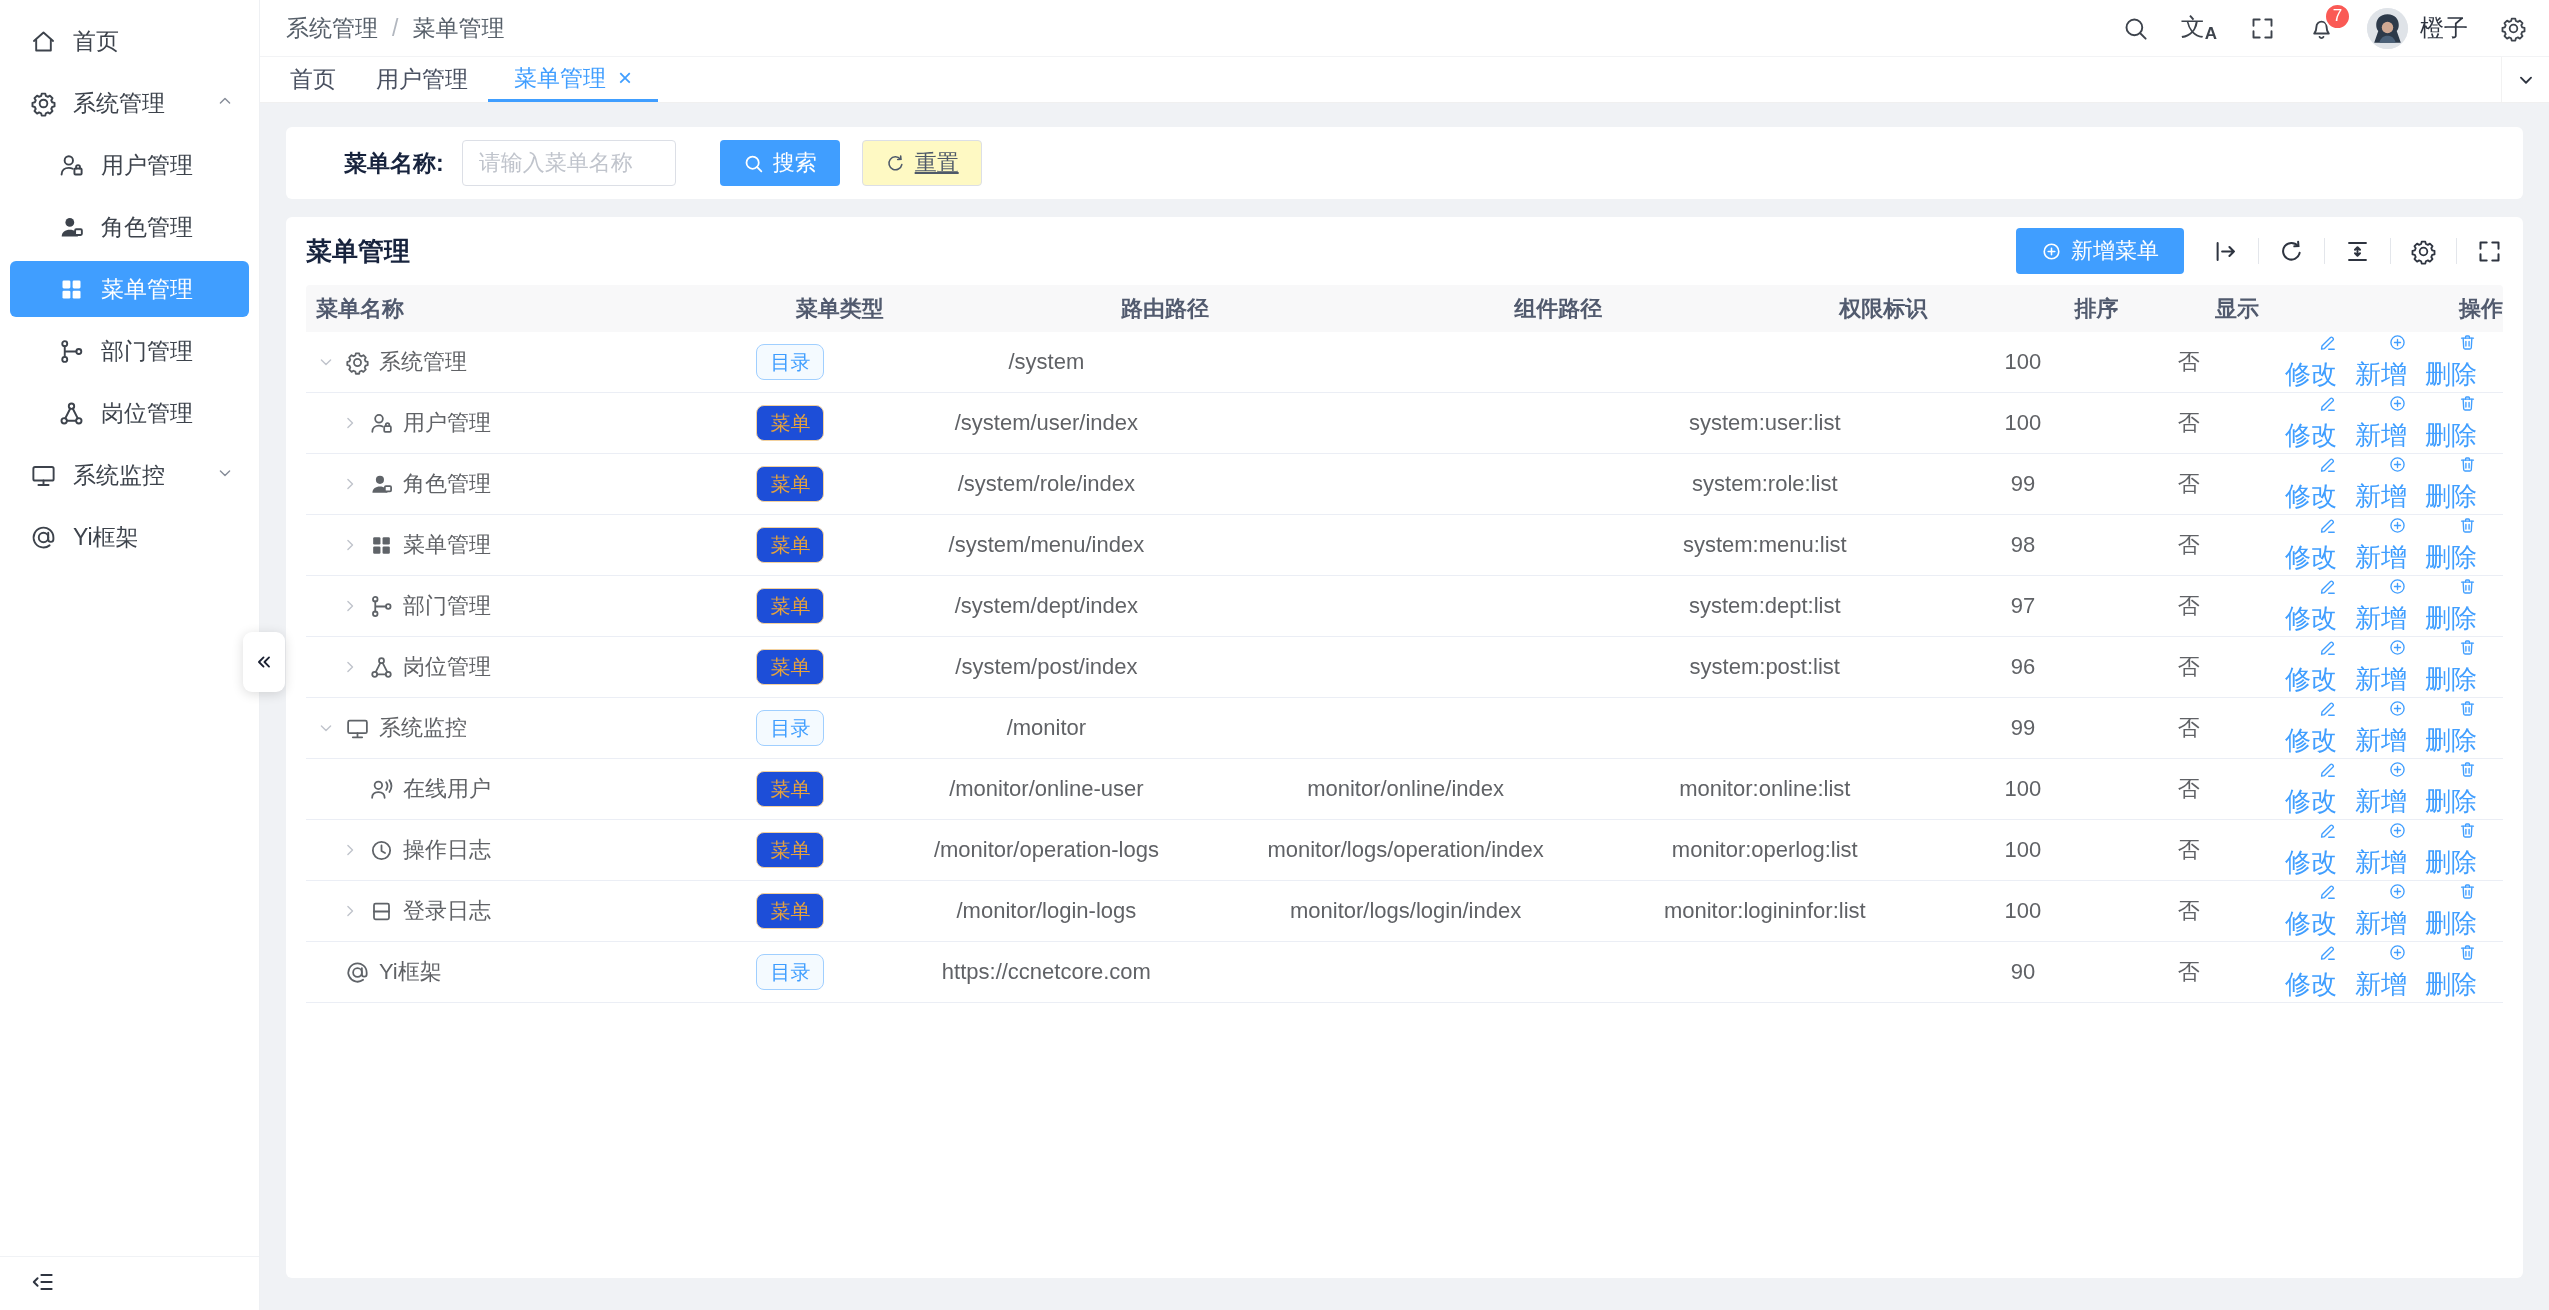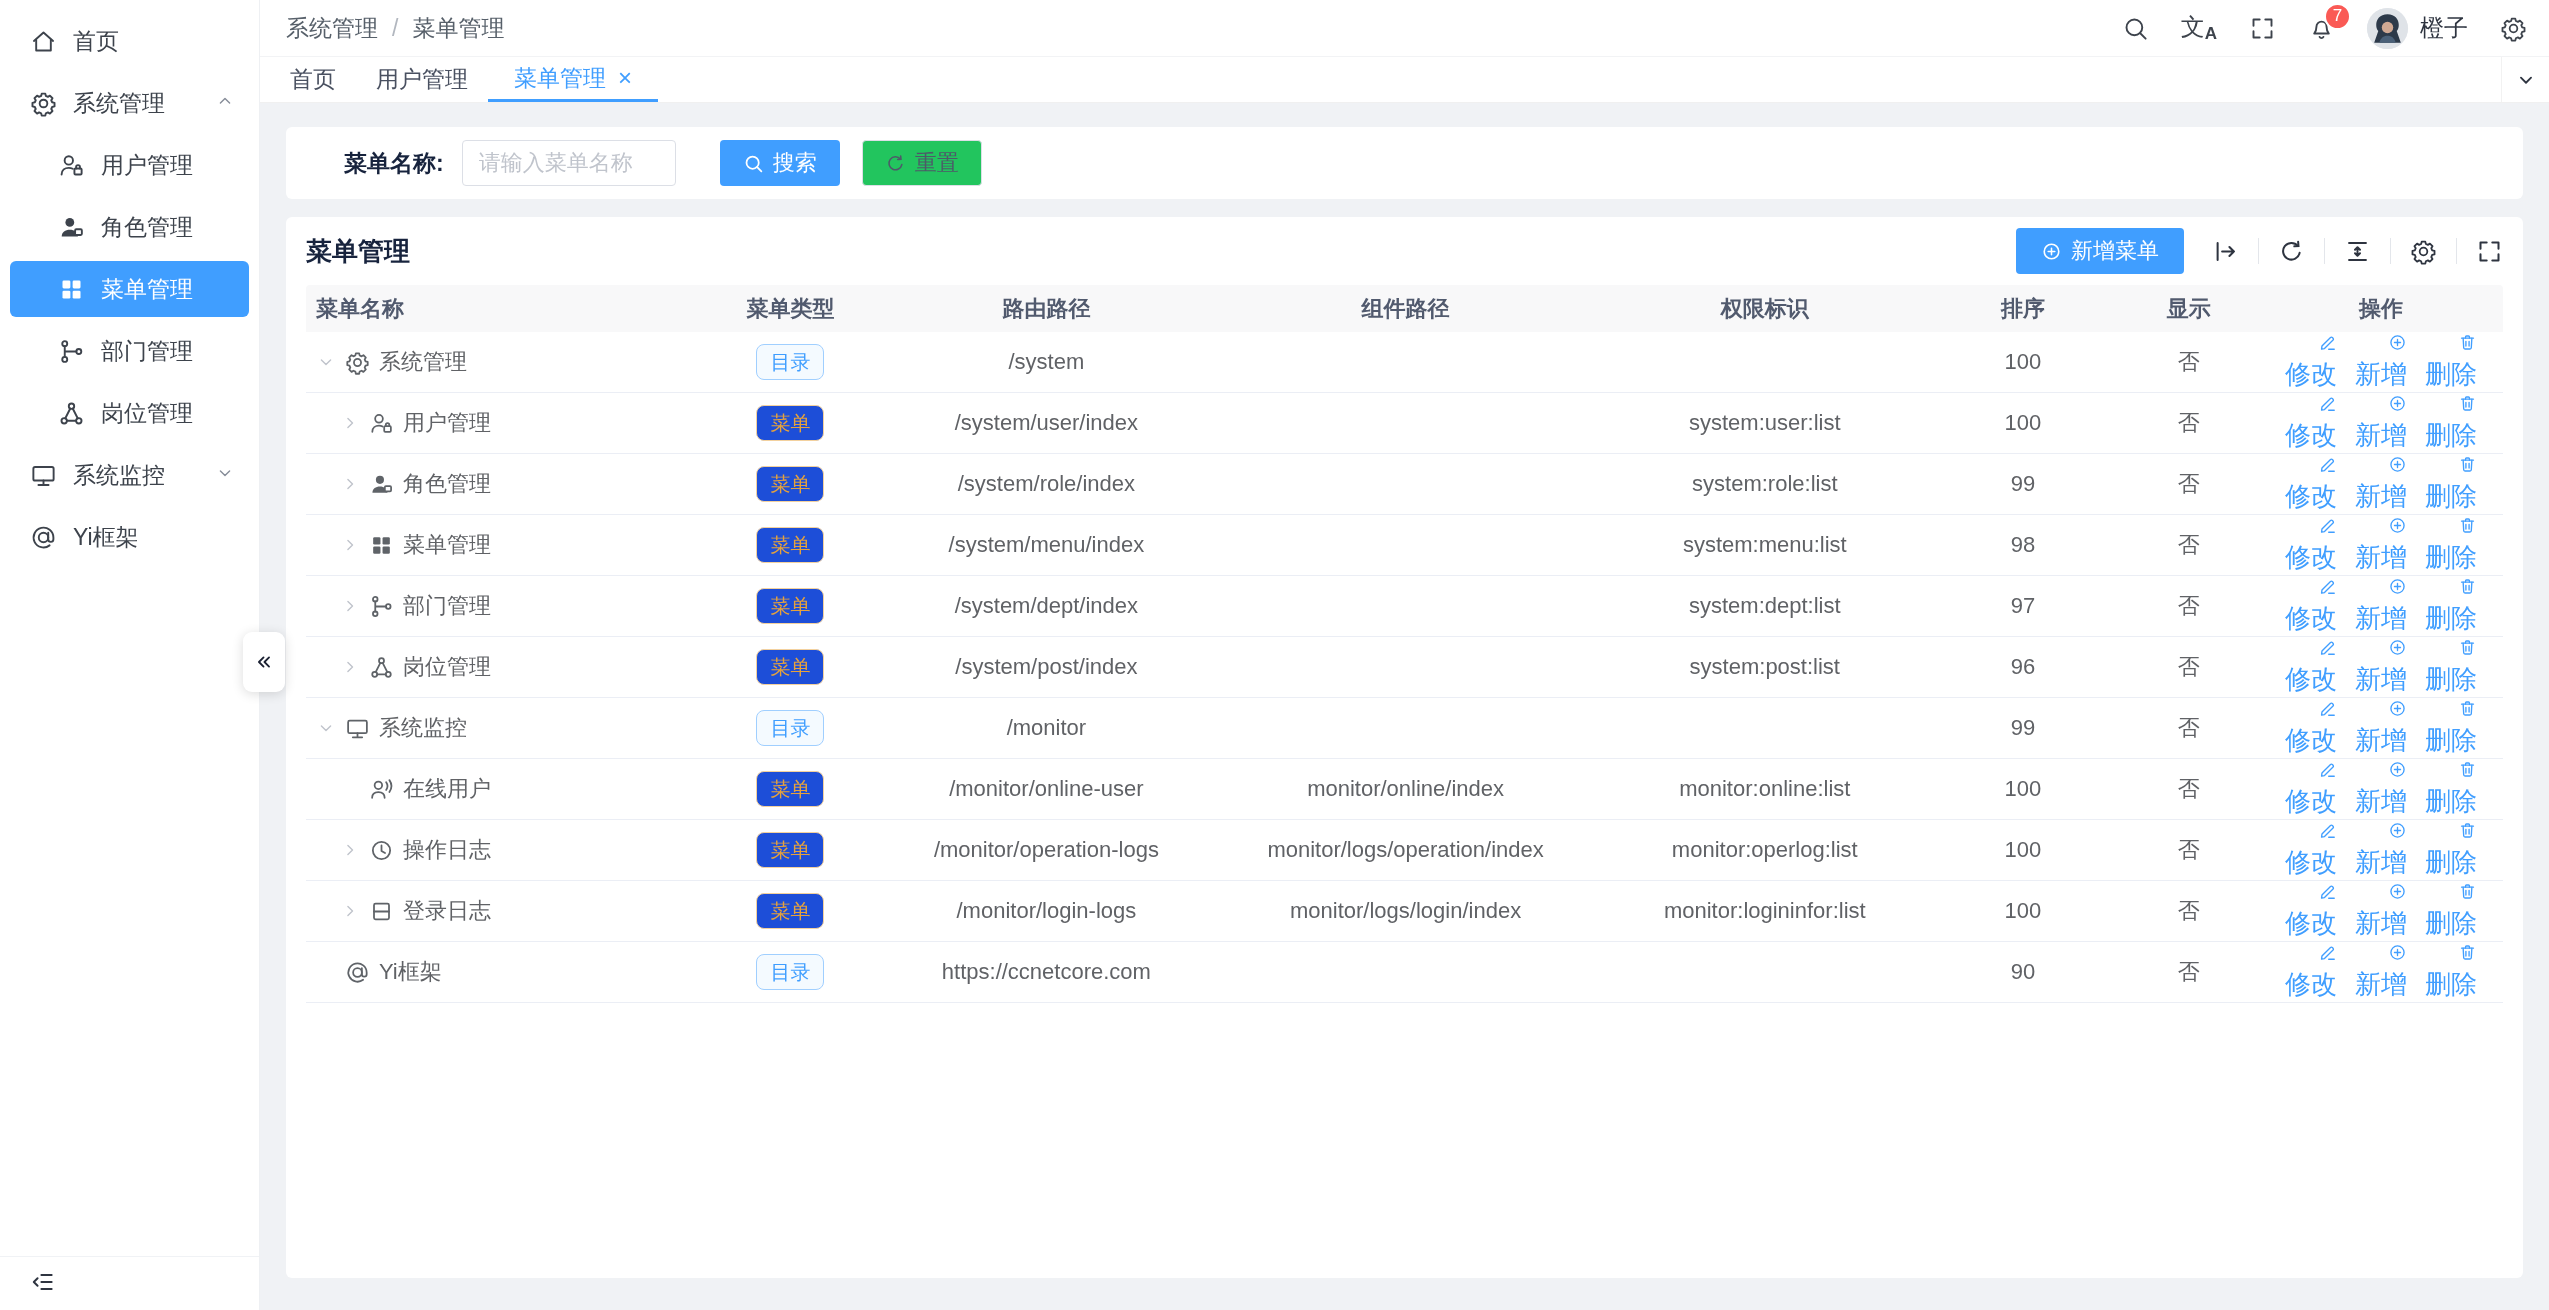--- a/index.html
+++ b/index.html
@@ -53,37 +53,37 @@
 
   
   .content { flex:1; display:flex; flex-direction:column; overflow:hidden; padding:24px 26px 8px; }
   .search-card { background:#fff; border-radius:6px; height:72px; display:flex; align-items:center; padding-left:58px; flex-shrink:0; }
   .search-label { font-size:23px; font-weight:bold; color:#17233d; margin-right:18px; }
   .search-input { width:214px; height:46px; border:1px solid #dcdfe6; border-radius:4px; padding:0 16px; font-size:22px; color:#606266; outline:none; font-family:inherit; }
   .search-input::placeholder { color:#c0c4cc; }
   .btn { height:46px; border-radius:4px; font-size:22px; display:inline-flex; align-items:center; gap:9px; padding:0 22px; cursor:pointer; border:1px solid transparent; font-family:inherit; }
   .btn svg { width:21px; height:21px; }
   .btn-primary { background:#409eff; color:#fff; }
-  .btn-plain { background:#22c55e; border-color:#dcdfe6; color:#4e5969; }
+  .btn-plain { background:#fef9c3; border-color:#dcdfe6; color:#4e5969;text-decoration:underline; }
   .btn-search { margin-left:44px; }
   .btn-reset { margin-left:22px; }
 
   .table-card { background:#fff; border-radius:6px; flex:1; margin-top:18px; margin-bottom:24px; padding:0 20px; display:flex; flex-direction:column; overflow:hidden; }
   .card-head { height:68px; display:flex; align-items:center; flex-shrink:0; }
   .card-title { font-size:26px; font-weight:bold; color:#17233d; }
   .card-tools { margin-left:auto; display:flex; align-items:center; }
   .add-btn { margin-right:28px; padding:0 24px; }
   .tool-icon { display:flex; align-items:center; color:#2e3440; cursor:pointer; }
   .tool-icon svg { width:27px; height:27px; }
   .tool-sep { width:1px; height:26px; background:#e3e6eb; margin:0 19px; }
 
   table { width:100%; border-collapse:collapse; table-layout:fixed; }
   col.c-name{width:17.8%} col.c-type{width:8.5%} col.c-route{width:14.8%} col.c-comp{width:17.9%}
   col.c-perm{width:14.8%} col.c-sort{width:8.7%} col.c-show{width:6.4%} col.c-ops{width:11.1%}
-  thead th { background:#f8f8f9; height:47px; font-size:22px; color:#515a6e; font-weight:bold; text-align:center; }
+  thead th { background:#f8f8f9; height:47px; font-size:22px; color:#515a6e; font-weight:bold; text-align:right; }
   thead th:first-child { text-align:left; padding-left:10px; border-top-left-radius:4px; }
   thead th:last-child { border-top-right-radius:4px; }
   tbody td { height:52px; border-bottom:1px solid #ebeef5; font-size:22px; color:#606266; text-align:center; }
   tbody td:first-child { text-align:left; }
   .name-cell { display:flex; align-items:center; gap:9px; padding-left:10px; }
   .name-cell .tree-toggle { width:20px; height:20px; color:#c0c4cc; flex-shrink:0; display:flex; align-items:center; cursor:pointer; }
   .name-cell .tree-toggle svg { width:20px; height:20px; }
   .name-cell .row-icon { width:25px; height:25px; color:#5f6368; flex-shrink:0; }
   .tag { display:inline-flex; align-items:center; justify-content:center; height:36px; padding:0 13px; border-radius:8px; font-size:20px; background:#fff; }
   .tag-dir { color:#409eff; border:1px solid #a0cfff; background:#f4faff; }

